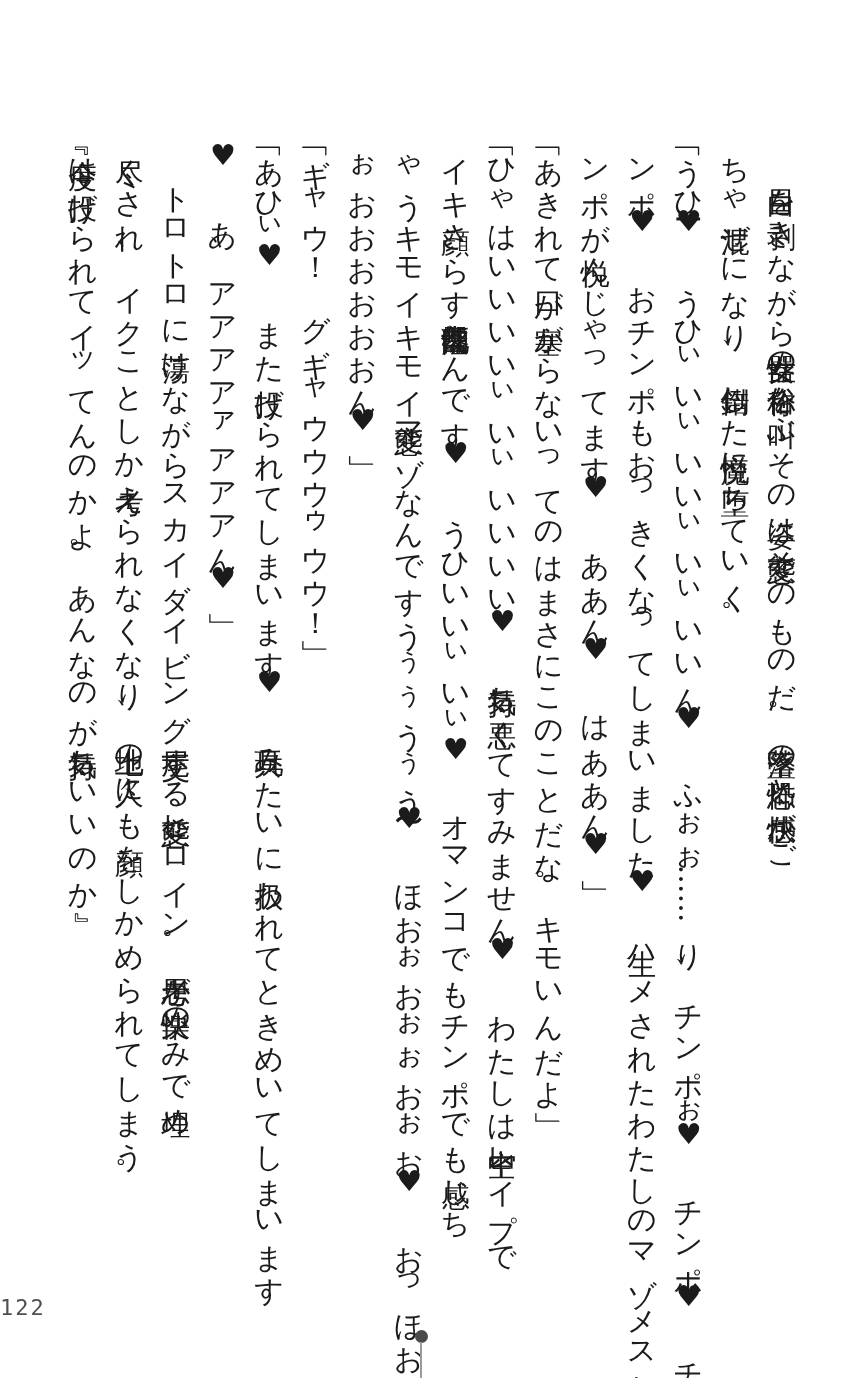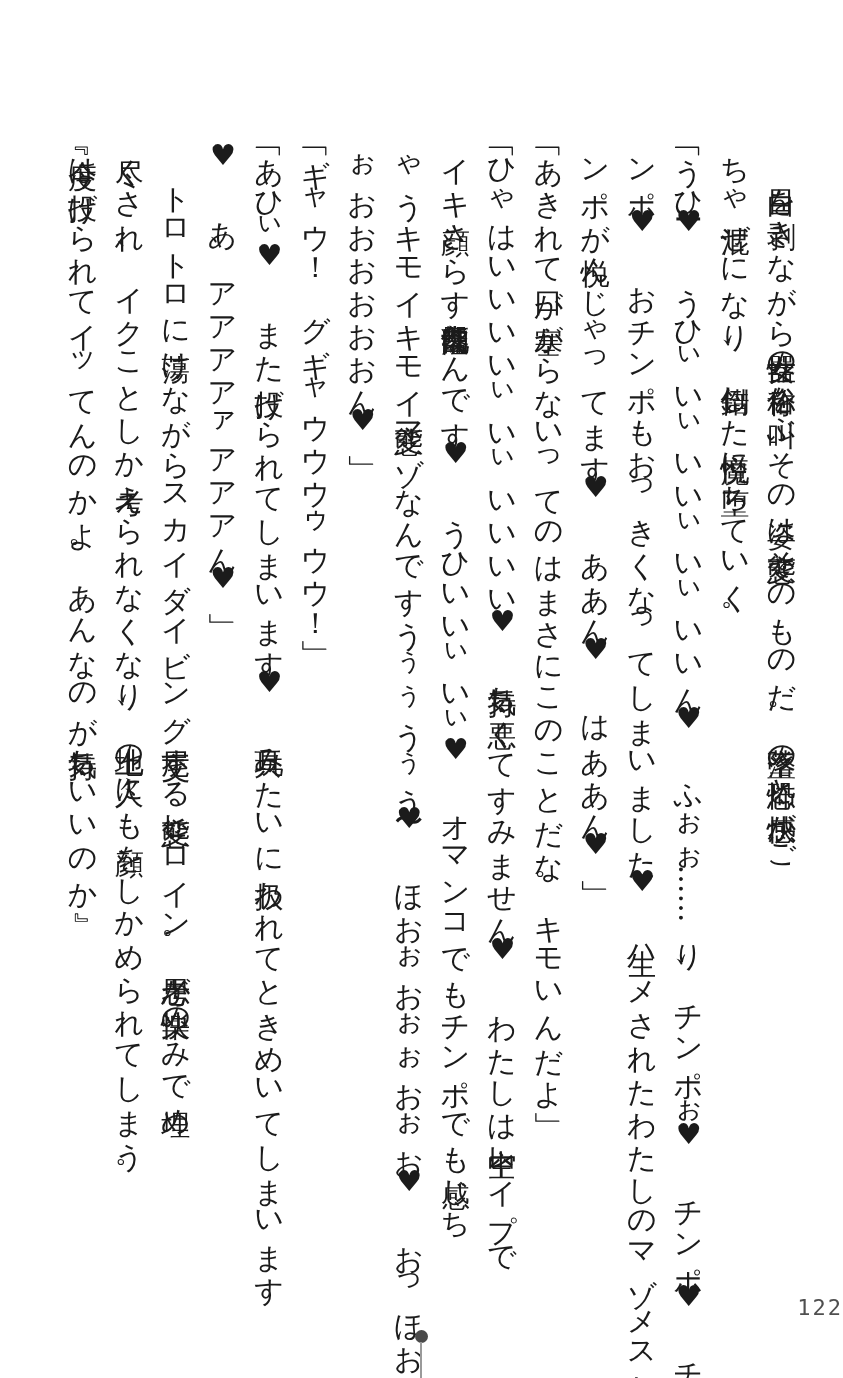--- a/index.html
+++ b/index.html
@@ -36,21 +36,21 @@
   .tline {
     margin: 0;
     padding: 0;
     white-space: pre;
   }
   .page-number {
     position: absolute;
     top: 1295px;
     left: 0;
     width: 843px;
-    text-align: right;
+    text-align: left;
     font-family: "DejaVu Sans Mono", "Liberation Mono", monospace;
     font-size: 22px;
     letter-spacing: 2px;
     color: var(--footer-num);
   }
   .footer-dot {
     position: absolute;
     top: 1330px;
     left: 415px;
     width: 13px;

